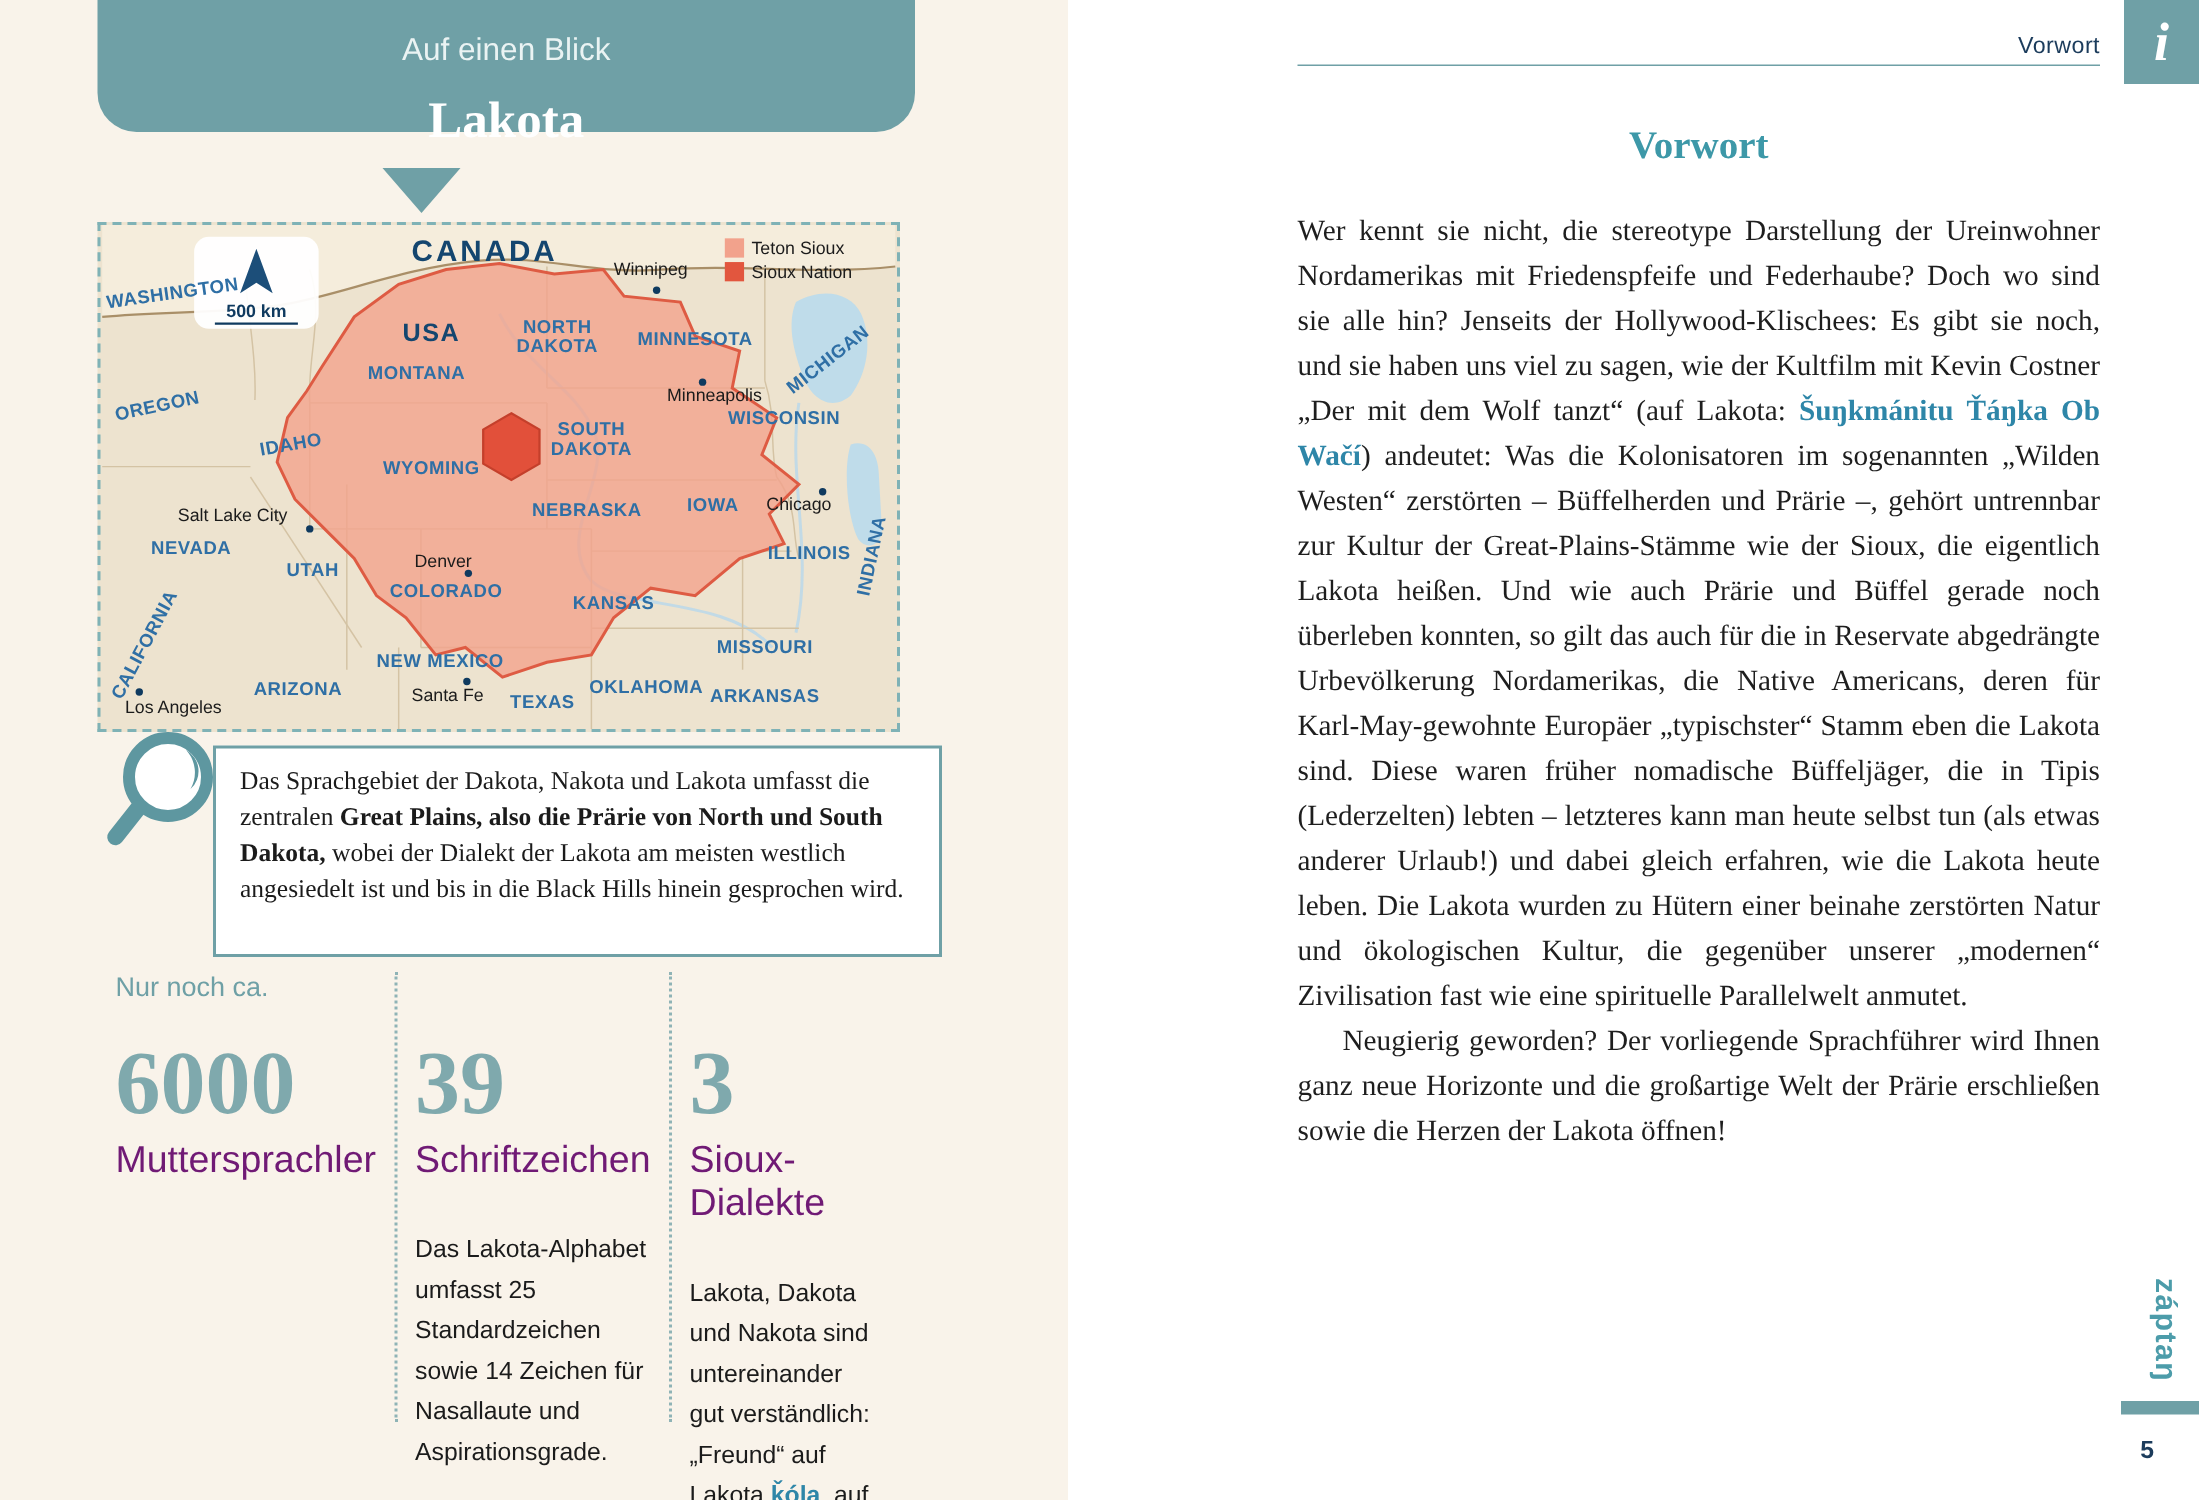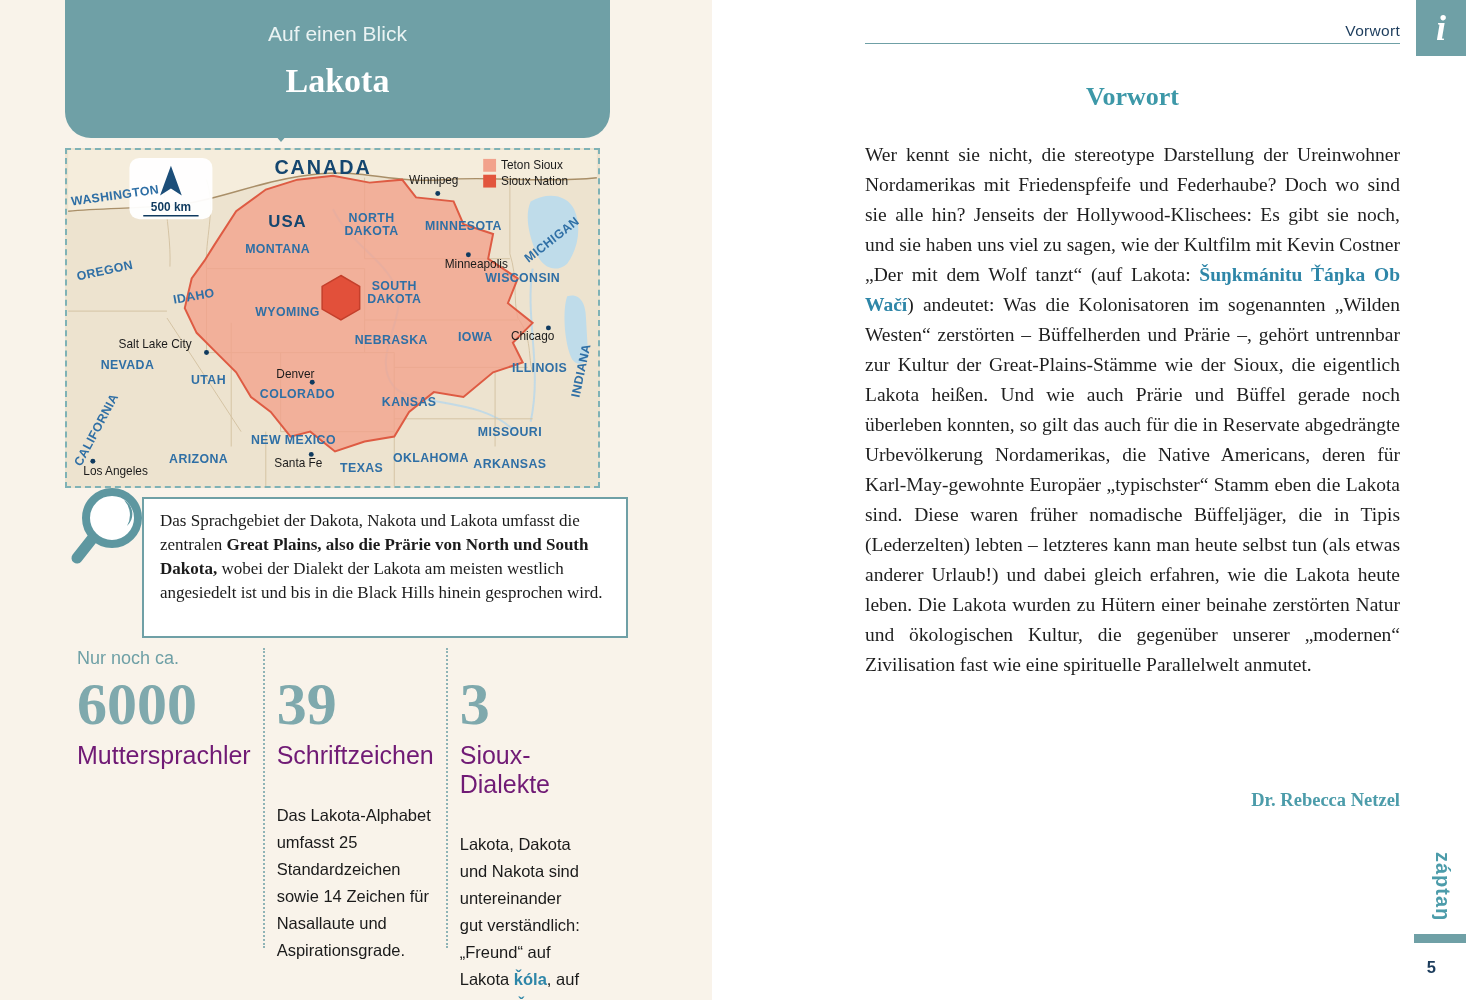--- a/index.html
+++ b/index.html
@@ -2,21 +2,21 @@
 <html><head>
 <meta charset="utf-8">
 <style>
   * { margin:0; padding:0; box-sizing:border-box; }
   html,body { width:1466px; height:1000px; font-family:"Liberation Sans", sans-serif; }
   .spread { position:relative; width:1466px; height:1000px; overflow:hidden; display:flex; }
 
   
   .page-left { position:relative; width:712px; height:1000px; background:#F9F3EA; flex:0 0 712px; }
 
-  .bubble { position:absolute; left:65px; top:0; width:545px; height:138px;
+  .bubble { position:absolute; left:65px; top:0; width:545px; height:88px;
             background:#6FA0A6; border-radius:0 0 26px 26px; text-align:center; color:#fff; }
   .bubble-kicker { padding-top:22px; font-size:21px; color:#EAF3F3; }
   .bubble-title { font-family:Liberation Serif, serif; font-weight:bold; font-size:34px; line-height:1.05; margin-top:17px; }
   .bubble-tail { position:absolute; left:255px; top:112px; width:0; height:0;
                  border-left:26px solid transparent; border-right:26px solid transparent;
                  border-top:30px solid #6FA0A6; }
 
   .map-box { position:absolute; left:65px; top:148px; width:535px; height:340px;
              border:2px dashed #7FB2B6; background:#EDE3CF; }
   .map-svg { width:100%; height:100%; display:block; }
@@ -35,21 +35,21 @@
   .infobox { position:absolute; left:142px; top:497px; width:486px; height:141px;
              background:#fff; border:2px solid #6FA0A6; padding:10px 16px;
              font-family:"Liberation Serif", serif; font-size:17px; line-height:24px; color:#1b1b1b; }
   .infobox b { font-weight:bold; }
 
   .stats { position:absolute; left:65px; top:648px; width:535px; height:300px; display:flex; }
   .stat-col { flex:1; padding:0 12px; }
   .stat-col + .stat-col { border-left:2px dotted #8FB3B6; }
   .stat-kicker { height:26px; color:#6FA0A6; font-size:18px; }
   .stat-value  { font-family:"Liberation Serif", serif; font-weight:bold; font-size:60px;
-                 line-height:1.0; color:#7FA9AD; margin-top:0; }
+                 line-height:1.0; color:#7FA9AD; margin-top:18px; }
   .stat-label  { color:#701a75; font-size:25px; margin-top:7px; }
   .stat-note   { margin-top:32px; font-size:16.5px; line-height:27px; color:#1b1b1b; }
   .teal-word   { color:#2E86A8; font-weight:bold; }
 
   
   .page-right { position:relative; flex:1; background:#ffffff; }
   .vw-header-label { position:absolute; top:22px; left:153px; width:535px; text-align:right;
                      color:#1C3C5C; font-size:15.5px; letter-spacing:.3px; }
   .vw-rule { position:absolute; top:43px; left:153px; width:535px; border-top:1.5px solid #6FA0A6; }
   .info-box { position:absolute; top:0; right:0; width:50px; height:56px; background:#6FA0A6;
@@ -228,22 +228,22 @@
     <div class="vw-header-label">Vorwort</div>
     <div class="vw-rule"></div>
     <div class="info-box">
       <span>i</span>
     </div>
 
     <div class="vw-title">Vorwort</div>
 
     <div class="vw-body">
       <p><span>Wer kennt sie nicht, die stereotype Darstellung der Ureinwohner Nordamerikas mit Friedenspfeife und Federhaube? Doch wo sind sie alle hin? Jenseits der Hollywood-Klischees: Es gibt sie noch, und sie haben uns viel zu sagen, wie der Kultfilm mit Kevin Costner „Der mit dem Wolf tanzt“ (auf Lakota: </span><span class="lakota-phrase">Šuŋkmánitu Ťáŋka Ob Wačí</span><span>) andeutet: Was die Kolonisatoren im sogenannten „Wilden Westen“ zerstörten – Büffelherden und Prärie –, gehört untrennbar zur Kultur der Great-Plains-Stämme wie der Sioux, die eigentlich Lakota heißen. Und wie auch Prärie und Büffel gerade noch überleben konnten, so gilt das auch für die in Reservate abgedrängte Urbevölkerung Nordamerikas, die Native Americans, deren für Karl-May-gewohnte Europäer „typischster“ Stamm eben die Lakota sind. Diese waren früher nomadische Büffeljäger, die in Tipis (Lederzelten) lebten – letzteres kann man heute selbst tun (als etwas anderer Urlaub!) und dabei gleich erfahren, wie die Lakota heute leben. Die Lakota wurden zu Hütern einer beinahe zerstörten Natur und ökologischen Kultur, die gegenüber unserer „modernen“ Zivilisation fast wie eine spirituelle Parallelwelt anmutet.</span></p>
-    </div>
-
-    <div class="vw-signature">Dr. Rebecca Netzel</div>
+      <p>Neugierig geworden? Der vorliegende Sprachführer wird Ihnen ganz neue Horizonte und die großartige Welt der Prärie erschließen sowie die Herzen der Lakota öffnen!</p>
+    </div>
+
 
     <div class="vw-tab">záptaŋ</div>
     <div class="vw-bar"></div>
     <div class="vw-page-num">5</div>
   </div>
 
 </div>
 
 </body></html>

